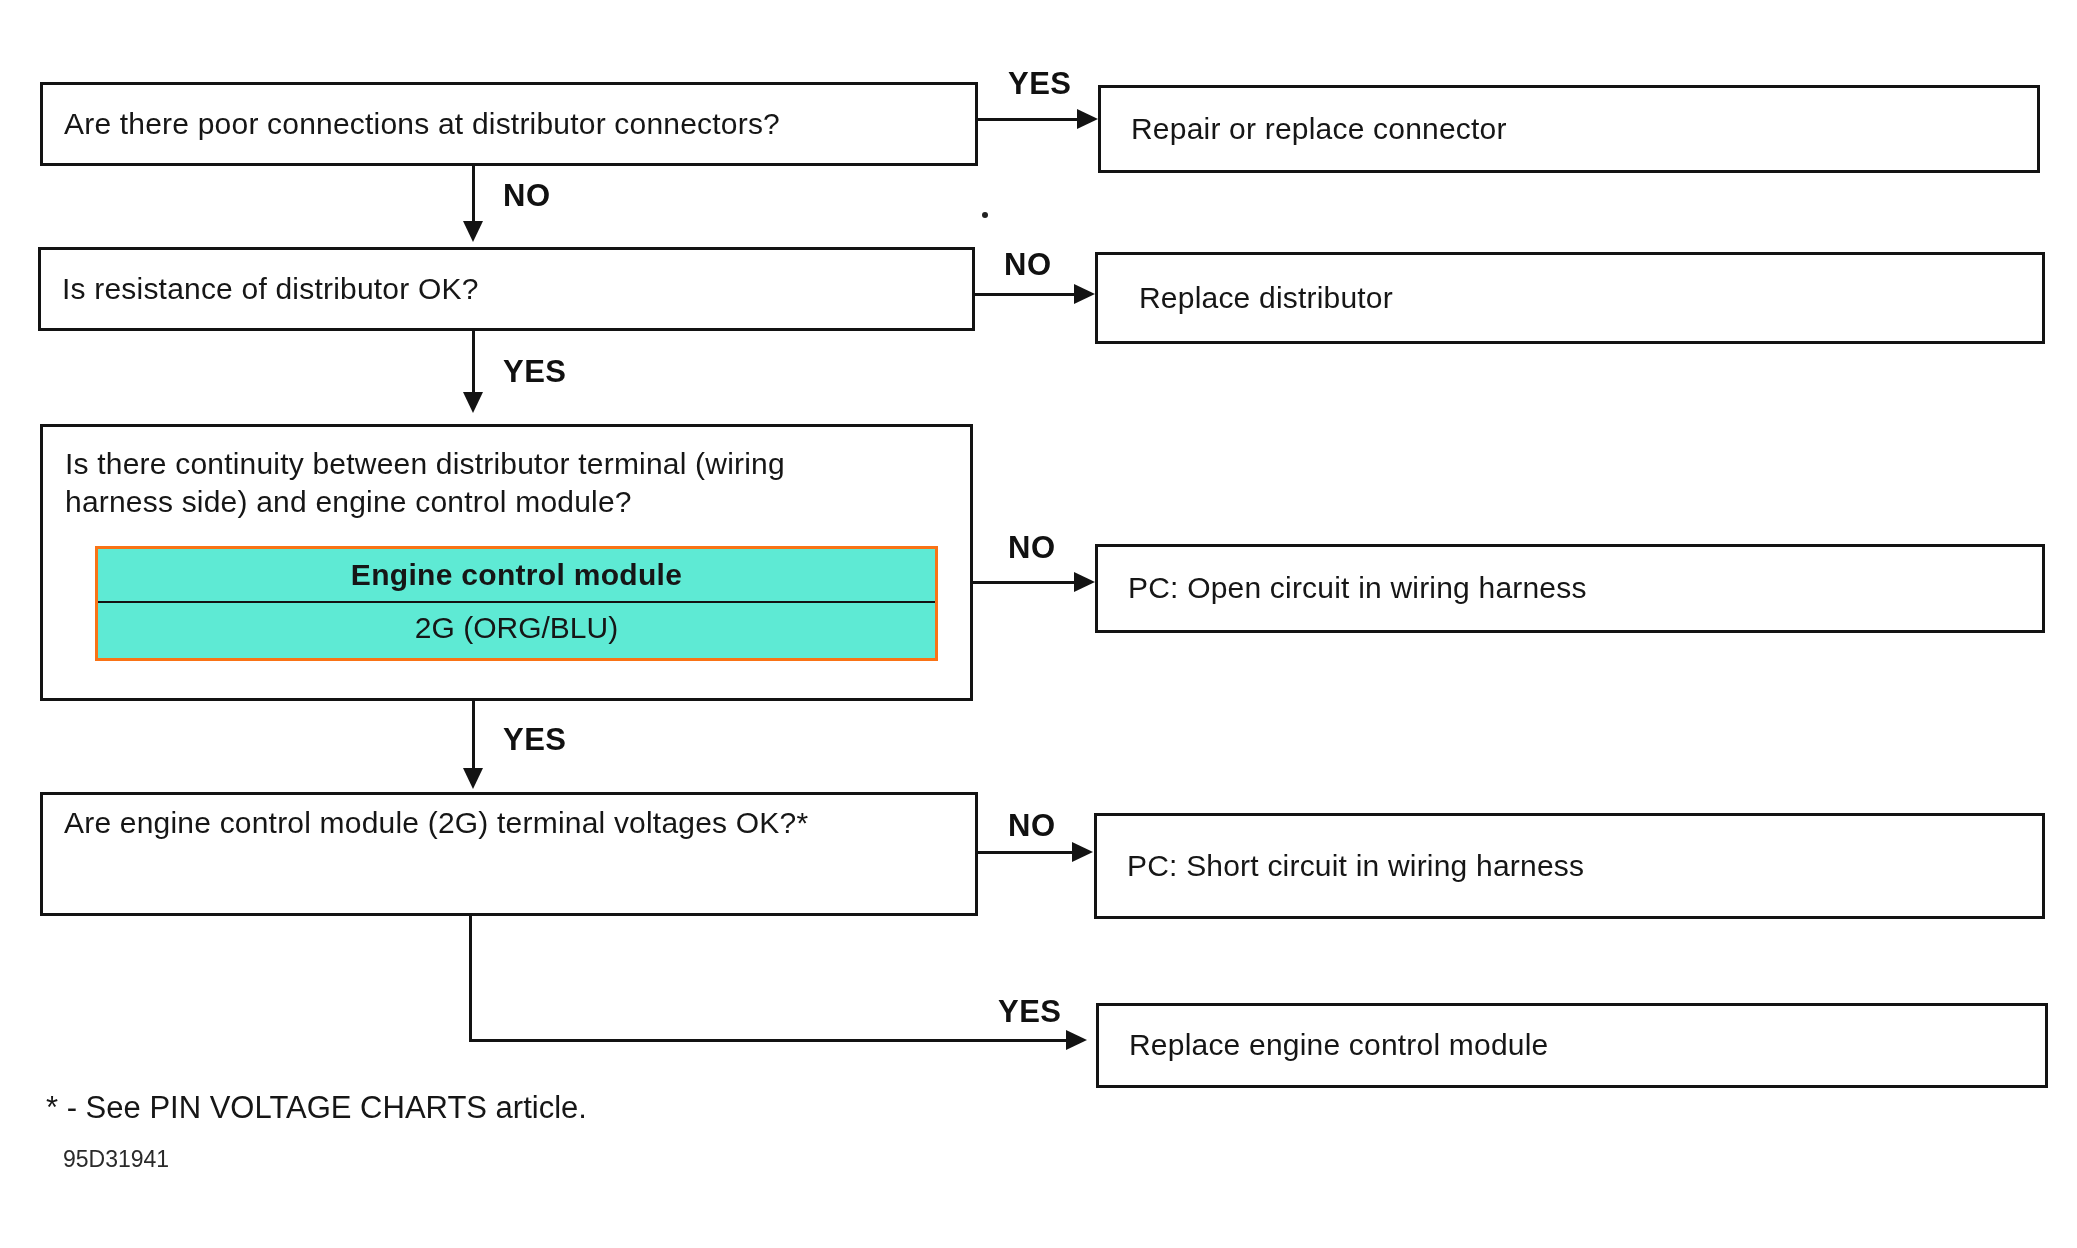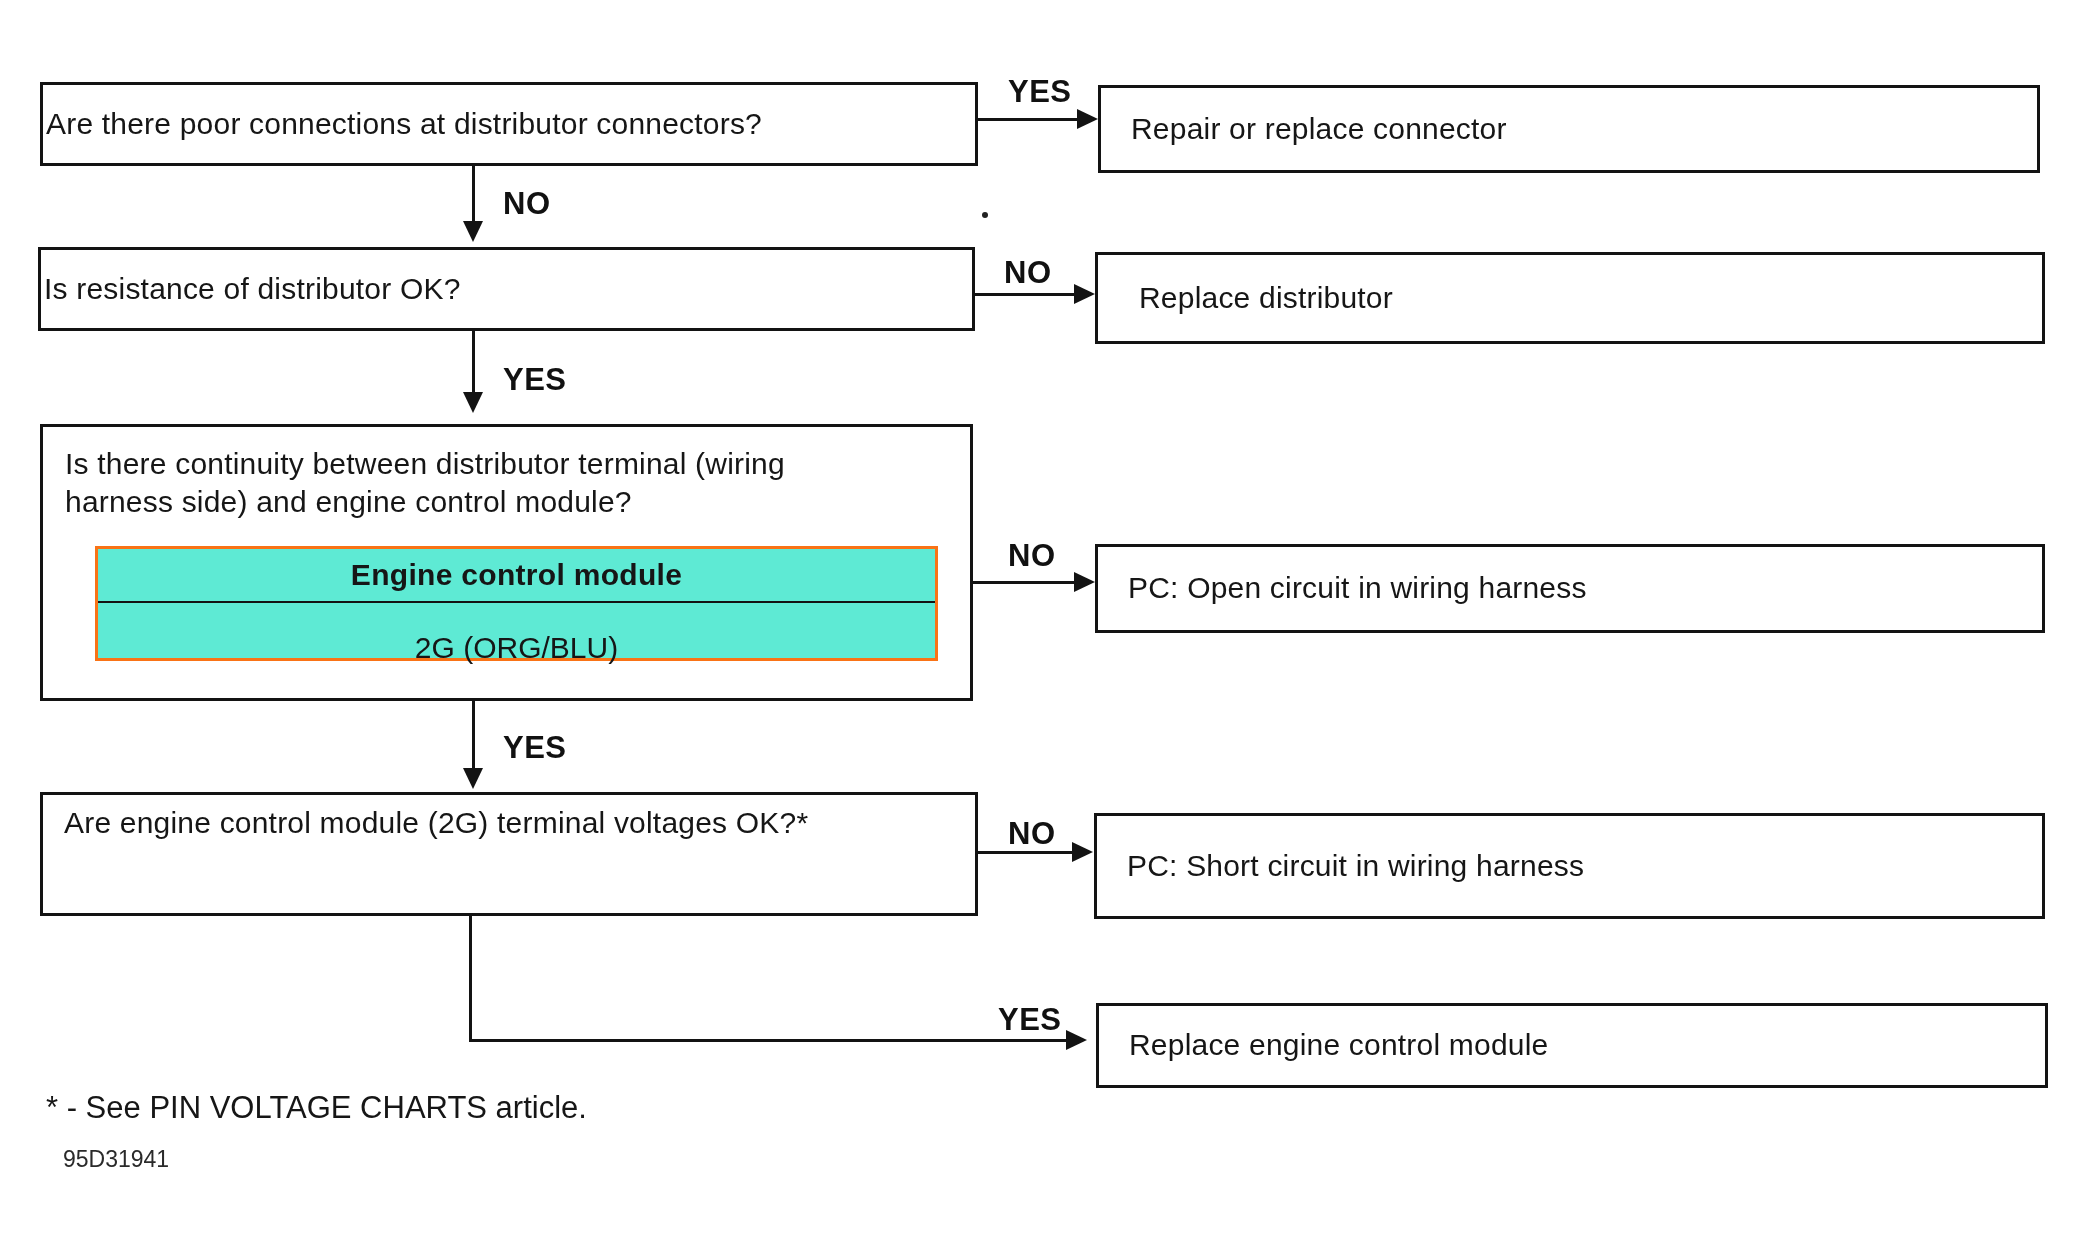--- a/index.html
+++ b/index.html
@@ -5,21 +5,21 @@
   html, body { margin:0; padding:0; background:#ffffff; }
   .canvas {
     position:relative; width:2077px; height:1248px; background:#ffffff;
     font-family:"Liberation Sans", sans-serif; color:#151515; overflow:hidden;
   }
   .box {
     position:absolute; box-sizing:border-box; background:#ffffff;
     border:3px solid #131313; display:flex; align-items:center;
   }
   .box .txt { font-size:30px; line-height:1.27; letter-spacing:0.2px; color:#161616; }
-  .pad-q { padding-left:3px; }
+  .pad-q { padding-left:21px; }
   .pad-a { padding-left:30px; }
   .q3-text { position:absolute; left:22px; top:18px; width:800px; }
   .inner-table {
     position:absolute; box-sizing:border-box; border:3px solid #f97316; background:#5eead4;
   }
   .inner-row {
     box-sizing:border-box; display:flex; align-items:center; justify-content:center;
     font-size:30px; color:#161616;
   }
   .inner-row.header { font-weight:bold; border-bottom:2px solid #131313; letter-spacing:0.3px; }
@@ -28,21 +28,21 @@
     position:absolute; width:0; height:0;
     border-top:10px solid transparent; border-bottom:10px solid transparent;
     border-left:21px solid #131313;
   }
   .arrow-down {
     position:absolute; width:0; height:0;
     border-left:10px solid transparent; border-right:10px solid transparent;
     border-top:21px solid #131313;
   }
   .edge-label {
-    position:absolute; font-weight:bold; font-size:31px; color:#111111; letter-spacing:0.5px;margin-top:8px;
+    position:absolute; font-weight:bold; font-size:31px; color:#111111; letter-spacing:0.5px;
   }
   .footnote { position:absolute; left:46px; top:1090px; font-size:31px; color:#161616; }
   .figure-id { position:absolute; left:63px; top:1146px; font-size:23px; color:#2a2a2a; }
   .scan-dot { position:absolute; left:982px; top:212px; width:6px; height:6px; background:#222; border-radius:50%; }
 </style>
 </head>
 <body>
 
 <div class="canvas">
 
@@ -51,21 +51,21 @@
   </div>
 
   <div class="box pad-q" style="left:38px; top:247px; width:937px; height:84px;text-align:center;">
     <span class="txt">Is resistance of distributor OK?</span>
   </div>
 
   <div class="box" style="left:40px; top:424px; width:933px; height:277px;">
     <span class="txt q3-text">Is there continuity between distributor terminal (wiring harness side) and engine control module?</span>
     <div class="inner-table" style="left:52px; top:119px; width:843px; height:115px;">
       <div class="inner-row header" style="height:54px;">Engine control module</div>
-      <div class="inner-row" style="height:50px;margin-top:20px;">2G (ORG/BLU)</div>
+      <div class="inner-row" style="height:50px;">2G (ORG/BLU)</div>
     </div>
   </div>
 
   <div class="box" style="left:40px; top:792px; width:938px; height:124px; align-items:flex-start;">
     <span class="txt" style="padding:9px 20px 0 21px;">Are engine control module (2G) terminal voltages OK?*</span>
   </div>
 
   <div class="box pad-a" style="left:1098px; top:85px; width:942px; height:88px;">
     <span class="txt">Repair or replace connector</span>
   </div>

